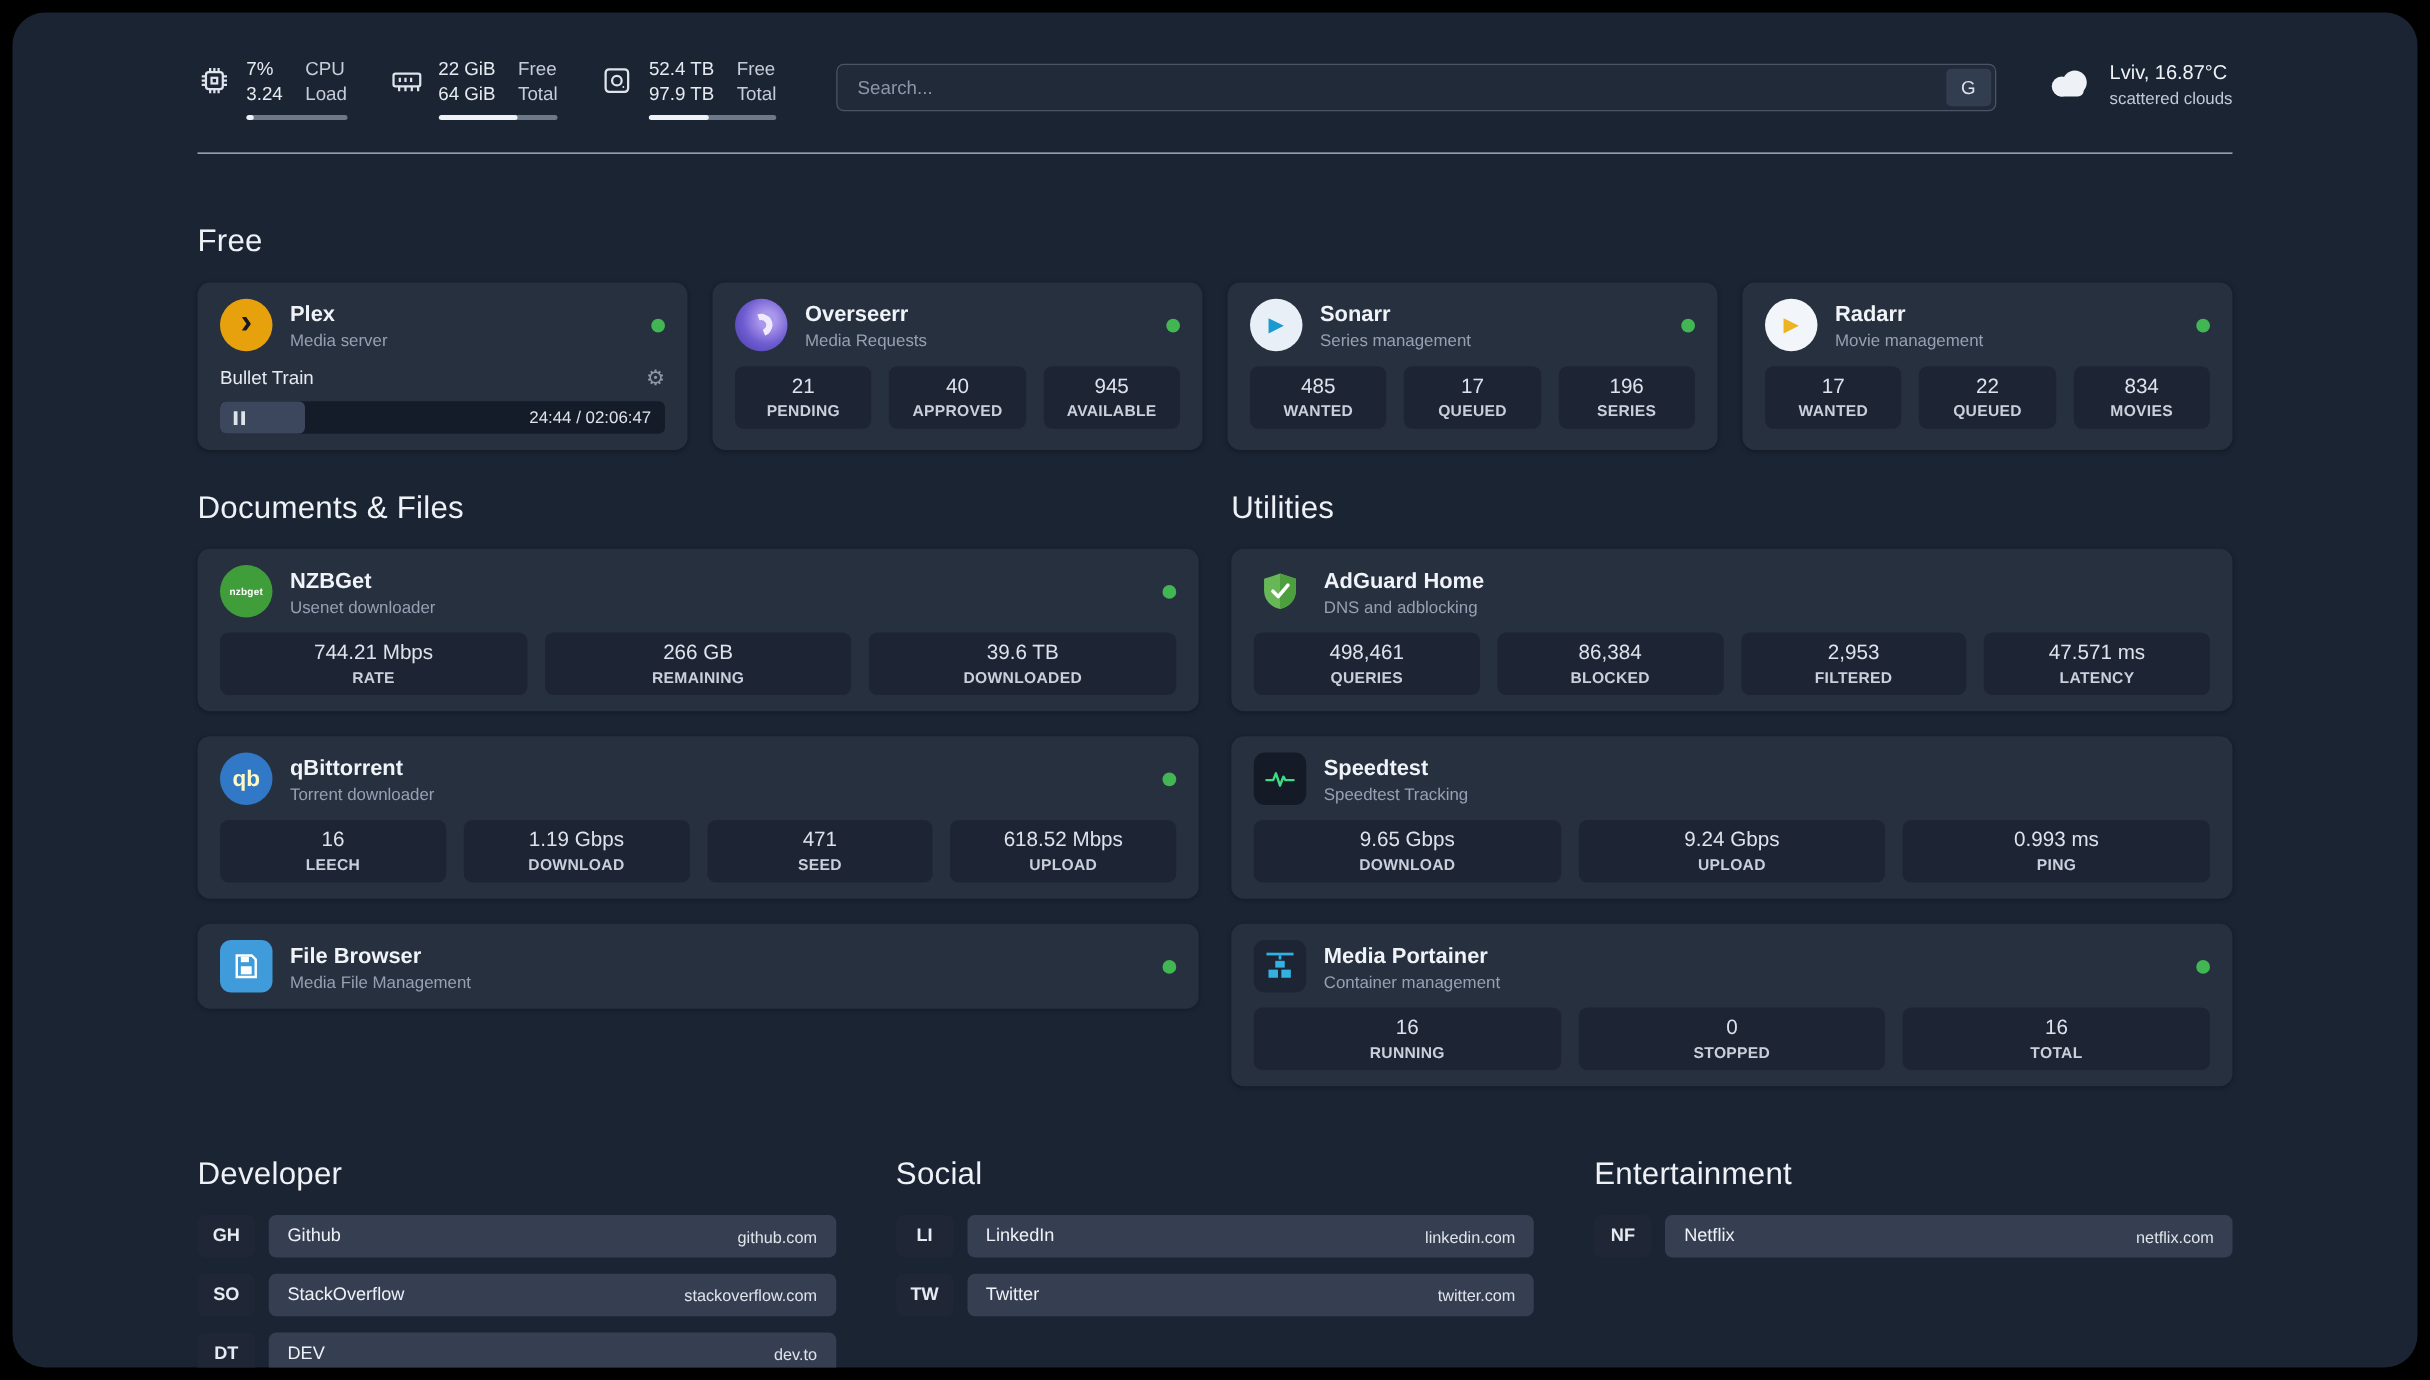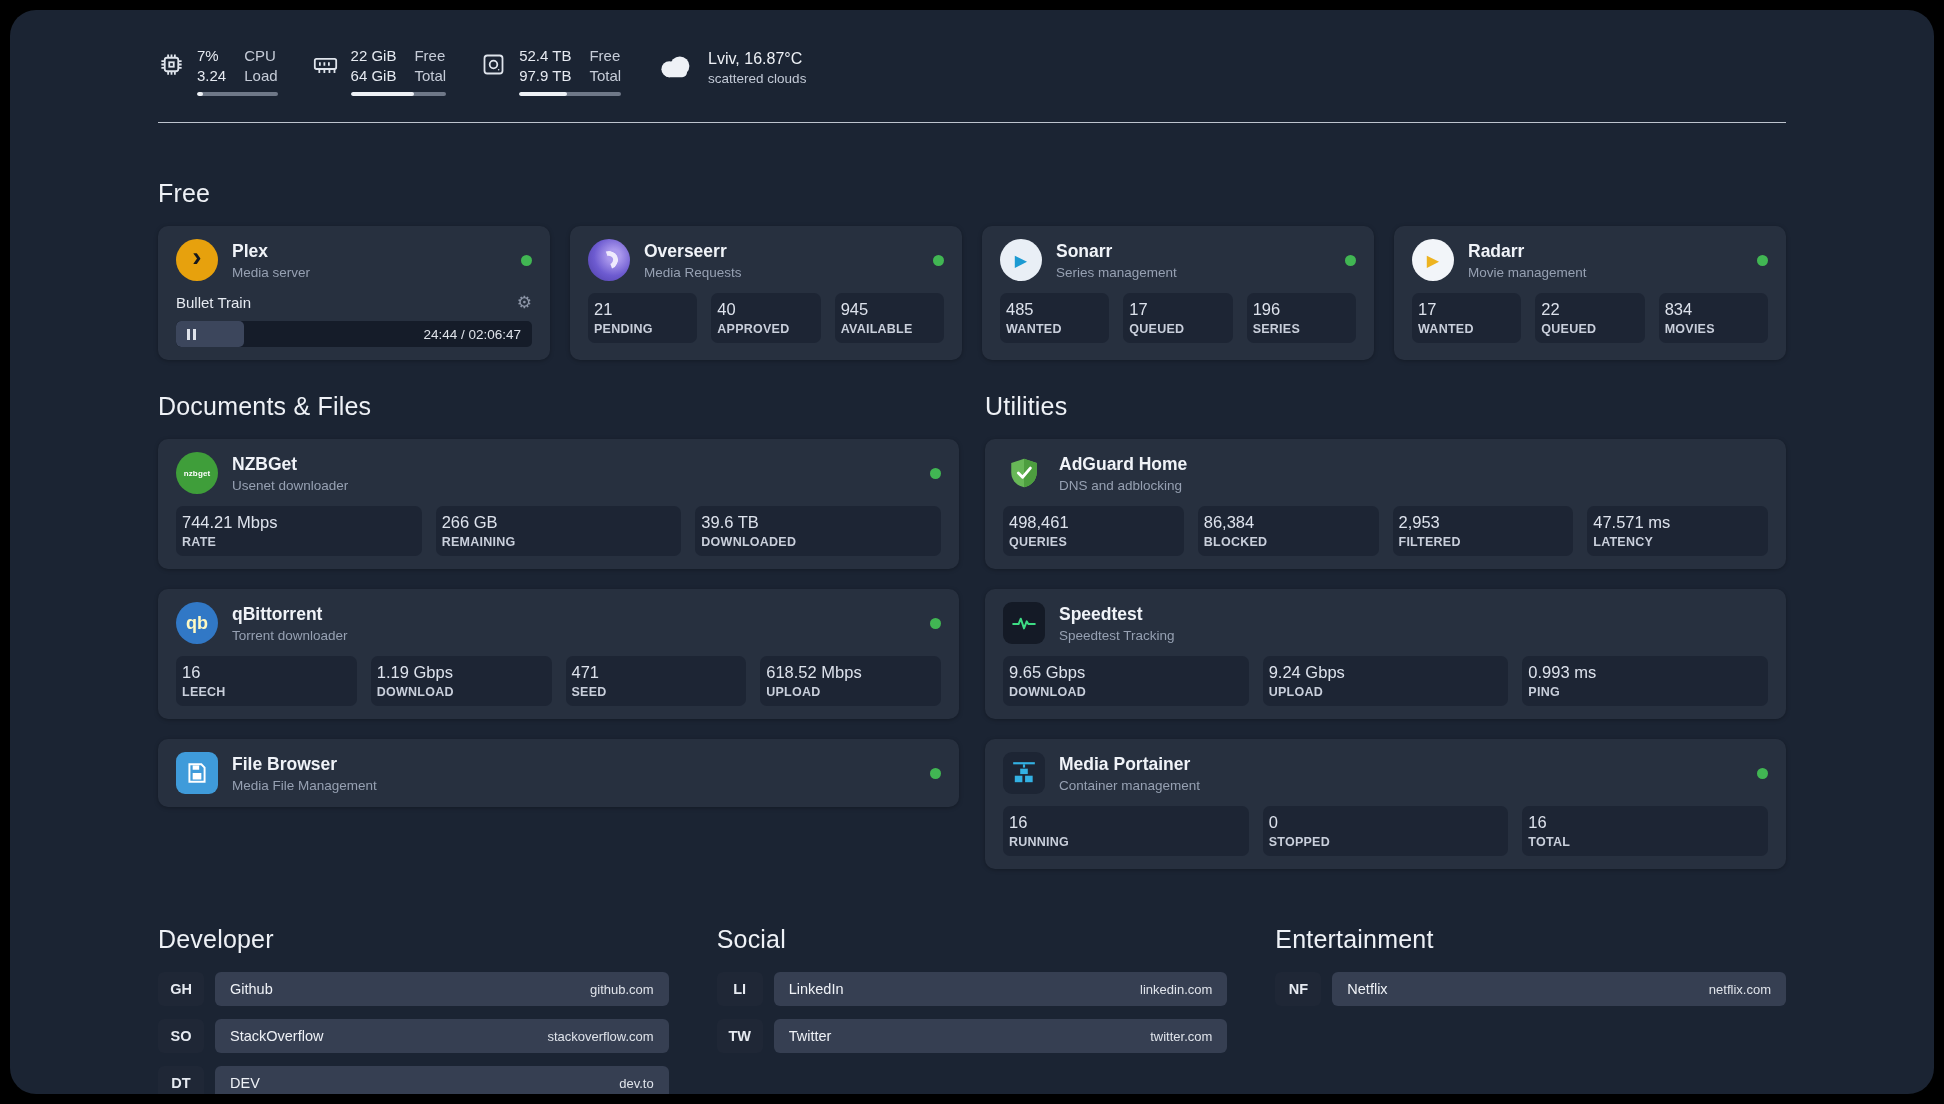--- a/index.html
+++ b/index.html
@@ -62,21 +62,21 @@
     width: 42px; height: 42px; border-radius: 50%; flex: none;
     display: flex; align-items: center; justify-content: center; overflow: hidden;
   }
   .icon.square { border-radius: 9px; }
   .icon svg { width: 26px; height: 26px; }
   .meta .name { font-size: 17.5px; font-weight: 700; color: #f0f3f8; }
   .meta .sub { font-size: 13.5px; color: #96a0b2; margin-top: 3px; }
   .dot { width: 11px; height: 11px; border-radius: 50%; background: #41b653; margin-left: auto; flex: none; }
 
   .stats { display: flex; gap: 14px; margin-top: 12px; }
-  .stat { flex: 1; background: #1d2534; border-radius: 7px; padding: 7px 6px; }
+  .stat { flex: 1; background: #1d2534; border-radius: 7px; padding: 7px 6px; text-align: center; }
   .stat .value { font-size: 16.5px; color: #dde2ec; }
   .stat .label { font-size: 12.5px; font-weight: 700; color: #c9cfdb; margin-top: 3px; letter-spacing: .02em; }
 
   
   .player-row { display: flex; justify-content: space-between; align-items: center; margin-top: 11px; font-size: 15px; color: #e6eaf1; }
   .gear { color: #8d96a8; font-size: 17px; cursor: pointer; }
   .progress { position: relative; height: 26px; background: #151c29; border-radius: 5px; margin-top: 8px; overflow: hidden; cursor: pointer; }
   .pfill { position: absolute; left: 0; top: 0; bottom: 0; background: #3c465c; border-radius: 5px; display: flex; align-items: center; padding-left: 11px; }
   .pause { display: inline-block; width: 9px; height: 11px; border-left: 3px solid #dfe3ea; border-right: 3px solid #dfe3ea; }
   .ptime { position: absolute; right: 11px; top: 50%; transform: translateY(-50%); font-size: 13.5px; color: #dfe3ea; }
@@ -179,20 +179,24 @@
               <span>Free</span>
               <span>Total</span>
             </div>
           </div>
           <div class="sys-bar">
             <div class="fill" style="width:47%"></div>
           </div>
         </div>
       </div>
 
+      <div class="search">
+        <input type="text" placeholder="Search..." style="">
+        <button class="engine">G</button>
+      </div>
 
       <div class="weather">
         <svg viewBox="0 0 24 20" fill="#eef1f6">
           <circle cx="8.5" cy="12" r="5"></circle>
           <circle cx="15" cy="10" r="6"></circle>
           <rect x="5" y="11" width="14.5" height="6" rx="3"></rect>
         </svg>
         <div>
           <div class="loc">Lviv, 16.87°C</div>
           <div class="cond">scattered clouds</div>

